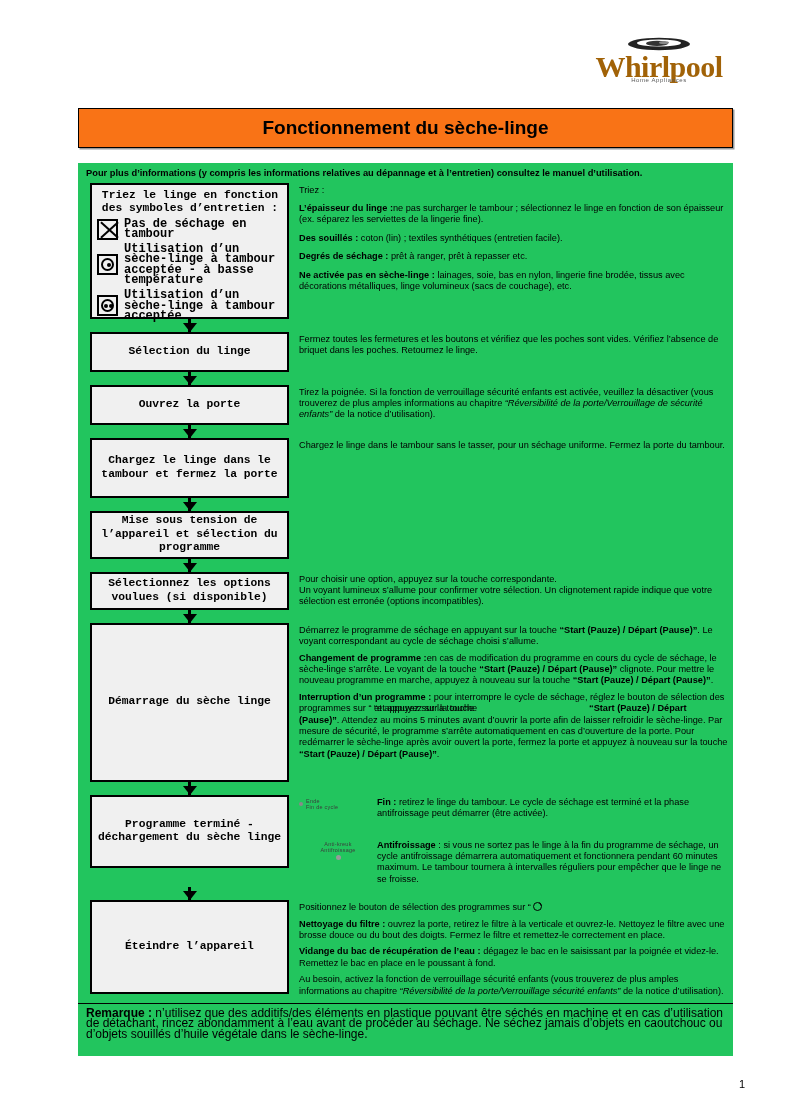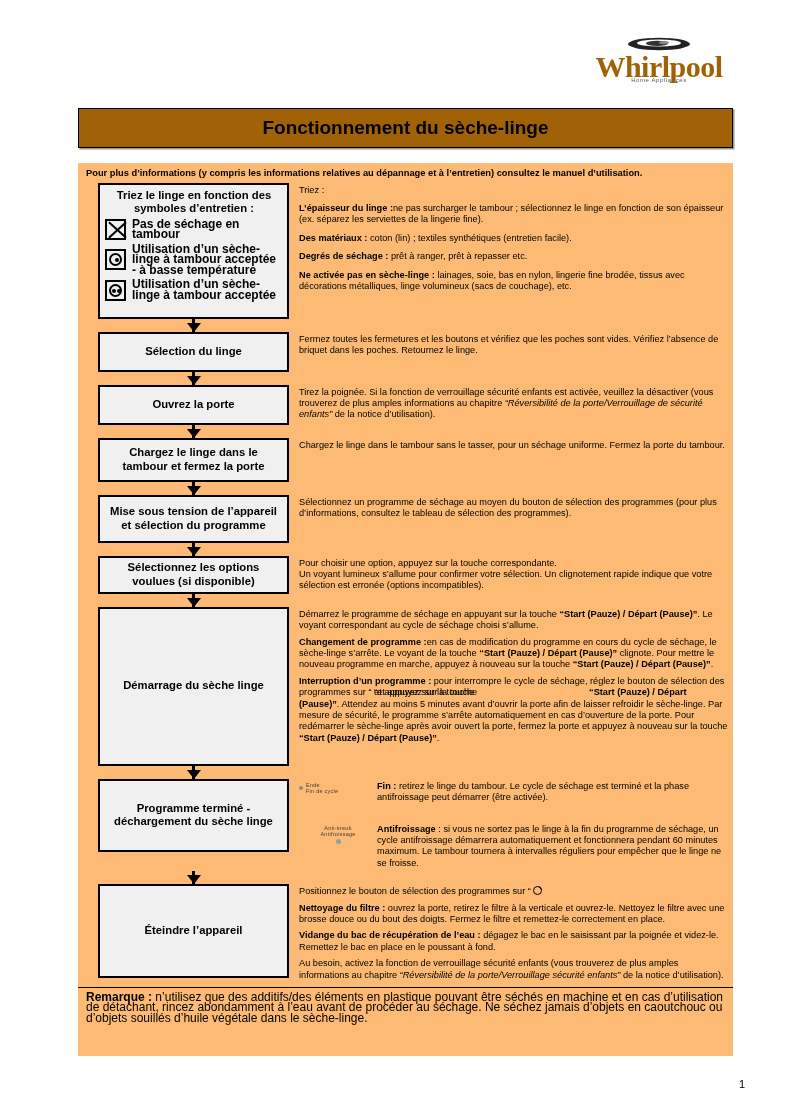--- a/index.html
+++ b/index.html
@@ -25,42 +25,42 @@
     letter-spacing: -0.5px; color: #a16207;
   }
   #logo .tag {
     display:block; font-size: 6px; letter-spacing: 0.6px;
     color: #5a5a5a; margin-top: -5px;
   }
   
   #title-bar {
     position:absolute; left: 78px; top: 108px;
     width: 655px; height: 40px;
-    background:#a16207;
+    background:#f97316;
     border: 1px solid #000;
     box-shadow: 1.5px 1.5px 0 #9a9a9a;
     display:flex; align-items:center; justify-content:center;
   }
   #title-bar .t { font-size: 19px; font-weight: bold; }
   
   #panel {
     position:absolute; left: 78px; top: 163px;
     width: 655px; height: 893px;
-    background:#fdba74;
+    background:#22c55e;
   }
   #intro {
     padding: 5px 6px 3px 8px;
     font-size: 9.3px; font-weight: bold; line-height: 11.5px;
   }
   #grid { position: relative; }
   .row { display:flex; align-items: stretch; }
   
   .fc {
     width: 211px; flex: 0 0 211px;
-    padding-left: 20px; position: relative;
+    padding-left: 12px; position: relative; font-family: Liberation Mono, monospace;
   }
   .box {
     border: 2px solid #000; background: #f0f0f0;
     display:flex; align-items:center; justify-content:center;
     text-align:center; font-weight:bold; font-size:11.3px;
     line-height: 13.5px; padding: 4px 5px;
     height: 100%;
   }
   .arrow {
     height: 13px; display:flex; align-items:center; justify-content:center;
@@ -198,21 +198,21 @@
                 <i class="dot d2a"></i>
                 <i class="dot d2b"></i>
               </span>
             <span class="lbl">Utilisation d’un sèche-linge à tambour acceptée</span>
           </div>
         </div>
       </div>
       <div class="tx">
         <p>Triez :</p>
         <p><b>L’épaisseur du linge :</b><span>ne pas surcharger le tambour ; sélectionnez le linge en fonction de son épaisseur (ex. séparez les serviettes de la lingerie fine).</span></p>
-        <p><b>Des matériaux :</b><span> coton (lin) ; textiles synthétiques (entretien facile).</span></p>
+        <p><b>Des souillés :</b><span> coton (lin) ; textiles synthétiques (entretien facile).</span></p>
         <p><b>Degrés de séchage :</b><span> prêt à ranger, prêt à repasser etc.</span></p>
         <p><b>Ne activée pas en sèche-linge :</b><span> lainages, soie, bas en nylon, lingerie fine brodée, tissus avec décorations métalliques, linge volumineux (sacs de couchage), etc.</span></p>
       </div>
     </div>
 
     <div class="row">
       <div class="fc">
           <div class="arrow">
             <span class="stem"></span>
           </div>
@@ -255,21 +255,21 @@
       <div class="fc">
           <div class="arrow">
             <span class="stem"></span>
           </div>
         </div>
       <div class="tx"></div>
     </div>
 
     <div class="row">
       <div class="fc">
-          <div class="box" style="height:44px">
+          <div class="box" style="height:60px">
             <span>Chargez le linge dans le tambour et fermez la porte</span>
           </div>
         </div>
       <div class="tx">
           <p>Chargez le linge dans le tambour sans le tasser, pour un séchage uniforme. Fermez la porte du tambour.</p>
         </div>
     </div>
 
     <div class="row">
       <div class="fc">
@@ -278,23 +278,20 @@
           </div>
         </div>
       <div class="tx"></div>
     </div>
 
     <div class="row">
       <div class="fc">
           <div class="box" style="height:48px">
             <span>Mise sous tension de l’appareil et sélection du programme</span>
           </div>
-        </div>
-      <div class="tx">
-          <p>Sélectionnez un programme de séchage au moyen du bouton de sélection des programmes (pour plus d’informations, consultez le tableau de sélection des programmes).</p>
         </div>
     </div>
 
     <div class="row">
       <div class="fc">
           <div class="arrow">
             <span class="stem"></span>
           </div>
         </div>
       <div class="tx"></div>

